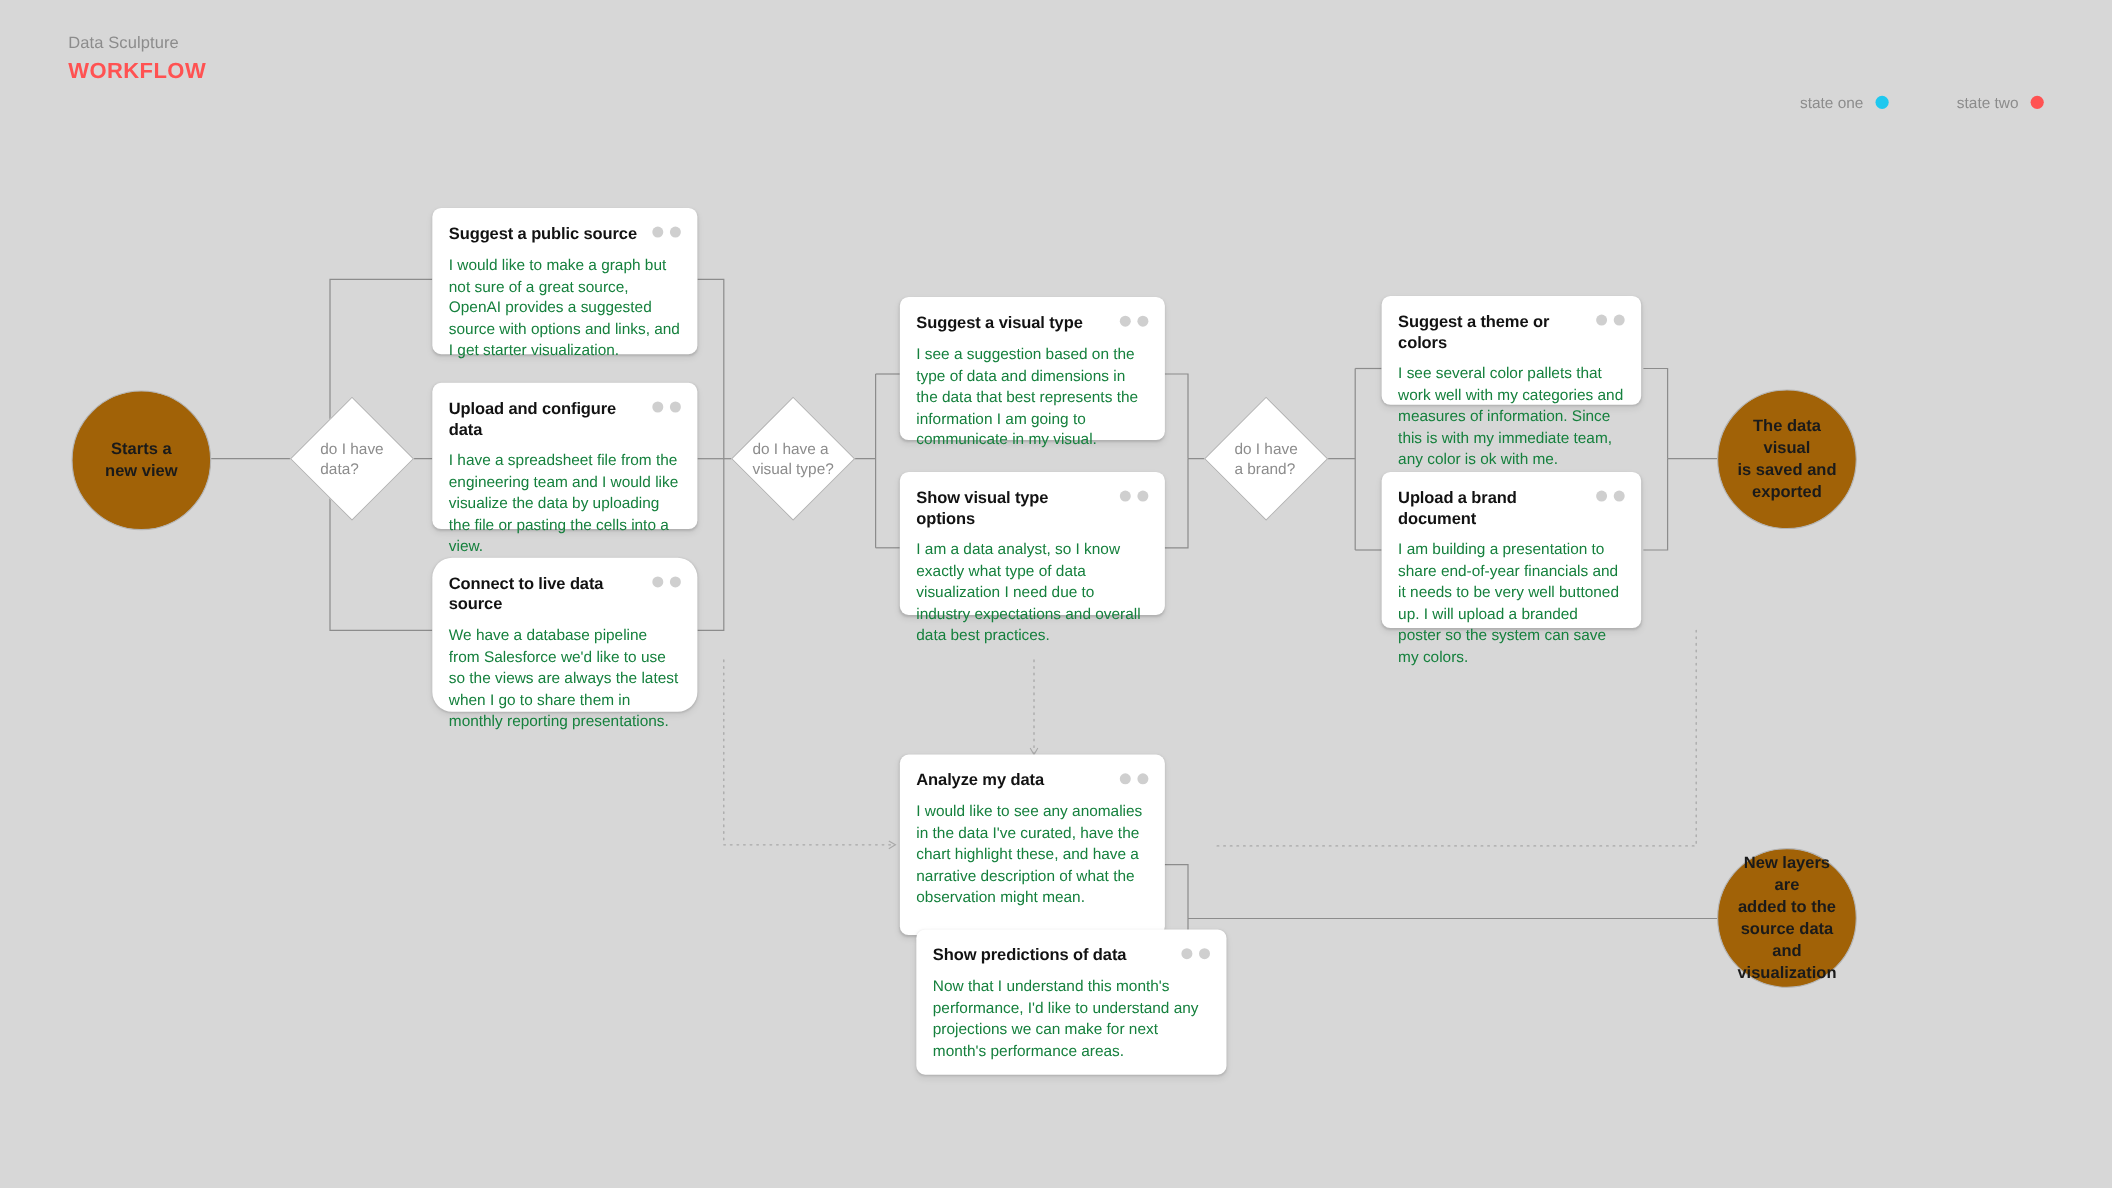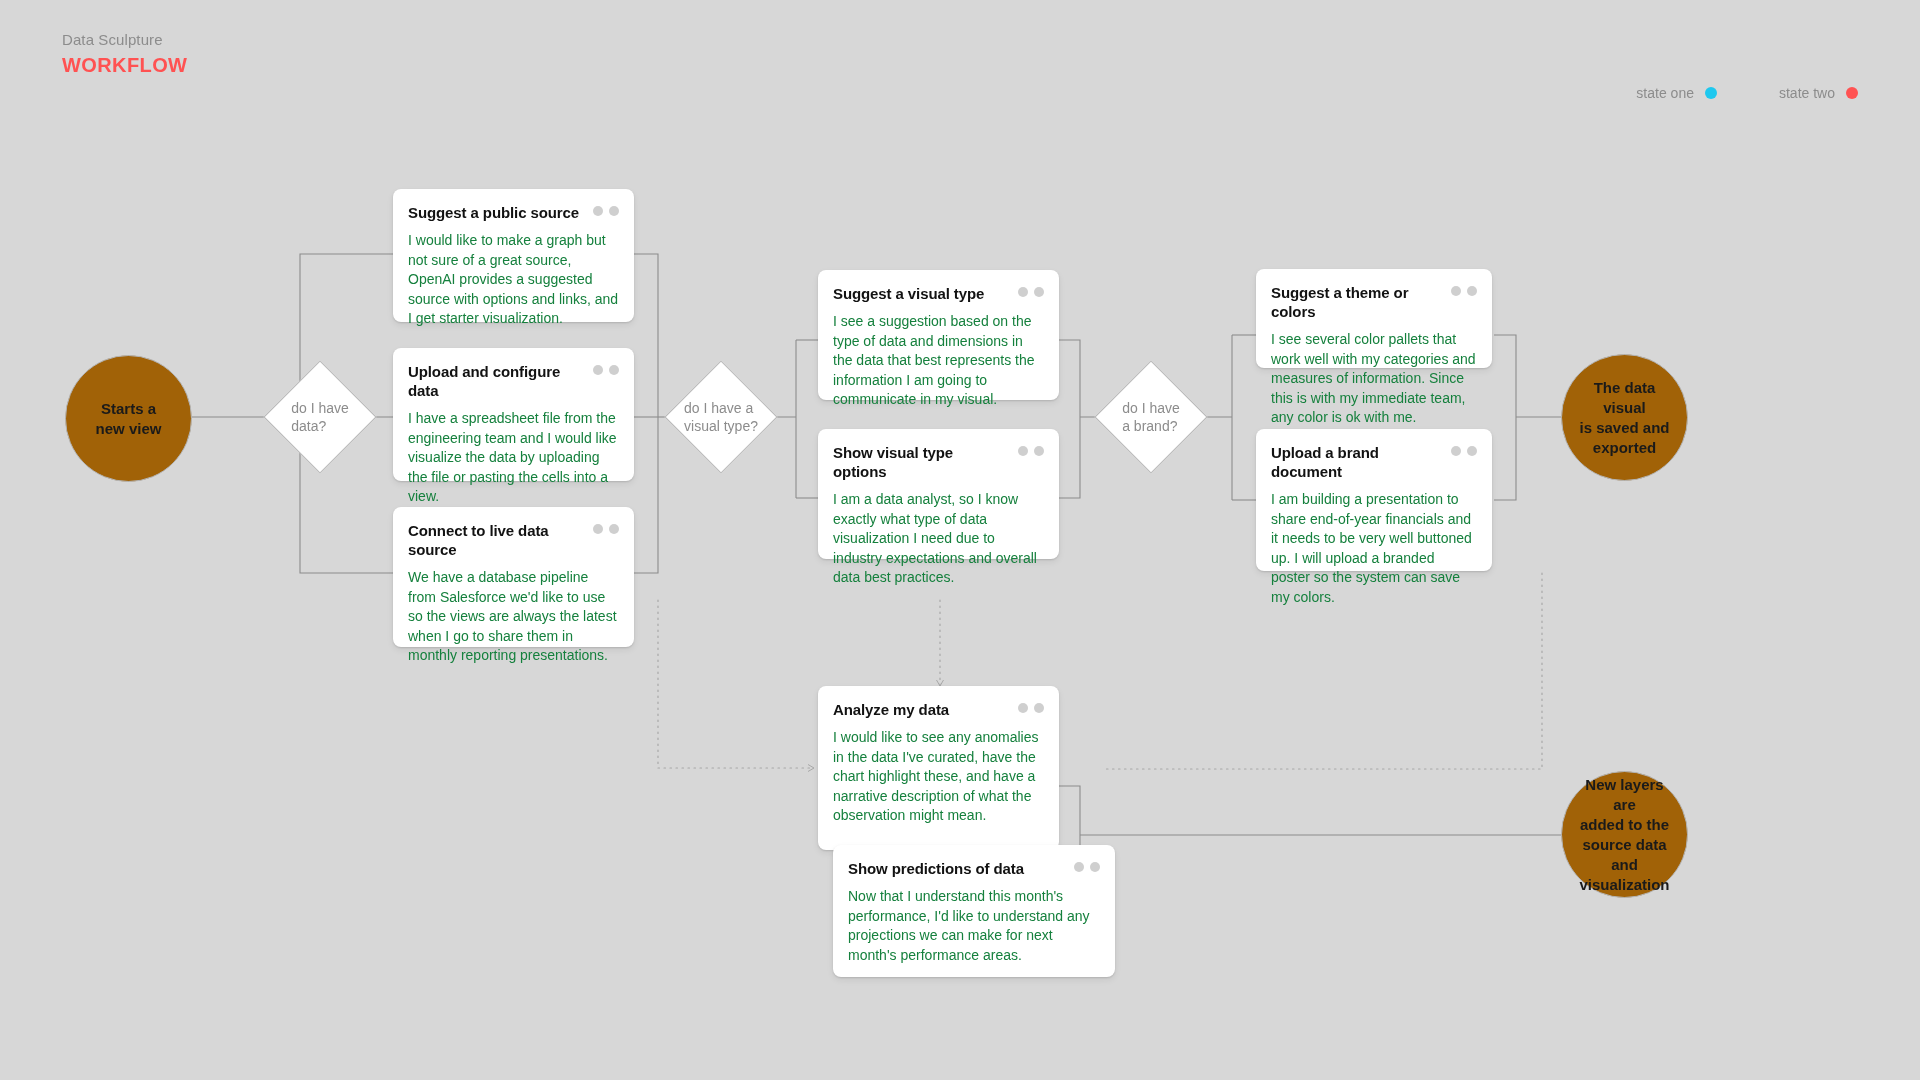--- a/index.html
+++ b/index.html
@@ -270,21 +270,21 @@
     <div class="card-head">
       <div class="card-title">Upload and configure data</div>
       <div class="card-dots">
         <i></i>
         <i></i>
       </div>
     </div>
     <div class="card-body">I have a spreadsheet file from the engineering team and I would like visualize the data by uploading the file or pasting the cells into a view.</div>
   </div>
 
-  <div class="card" style="left:393px; top:507px; width:241px; height:140px;">
+  <div class="card" style="left:393px; top:507px; width:241px; height:140px;border-radius:18px;">
     <div class="card-head">
       <div class="card-title">Connect to live data source</div>
       <div class="card-dots">
         <i></i>
         <i></i>
       </div>
     </div>
     <div class="card-body">We have a database pipeline from Salesforce we'd like to use so the views are always the latest when I go to share them in monthly reporting presentations.</div>
   </div>
 

